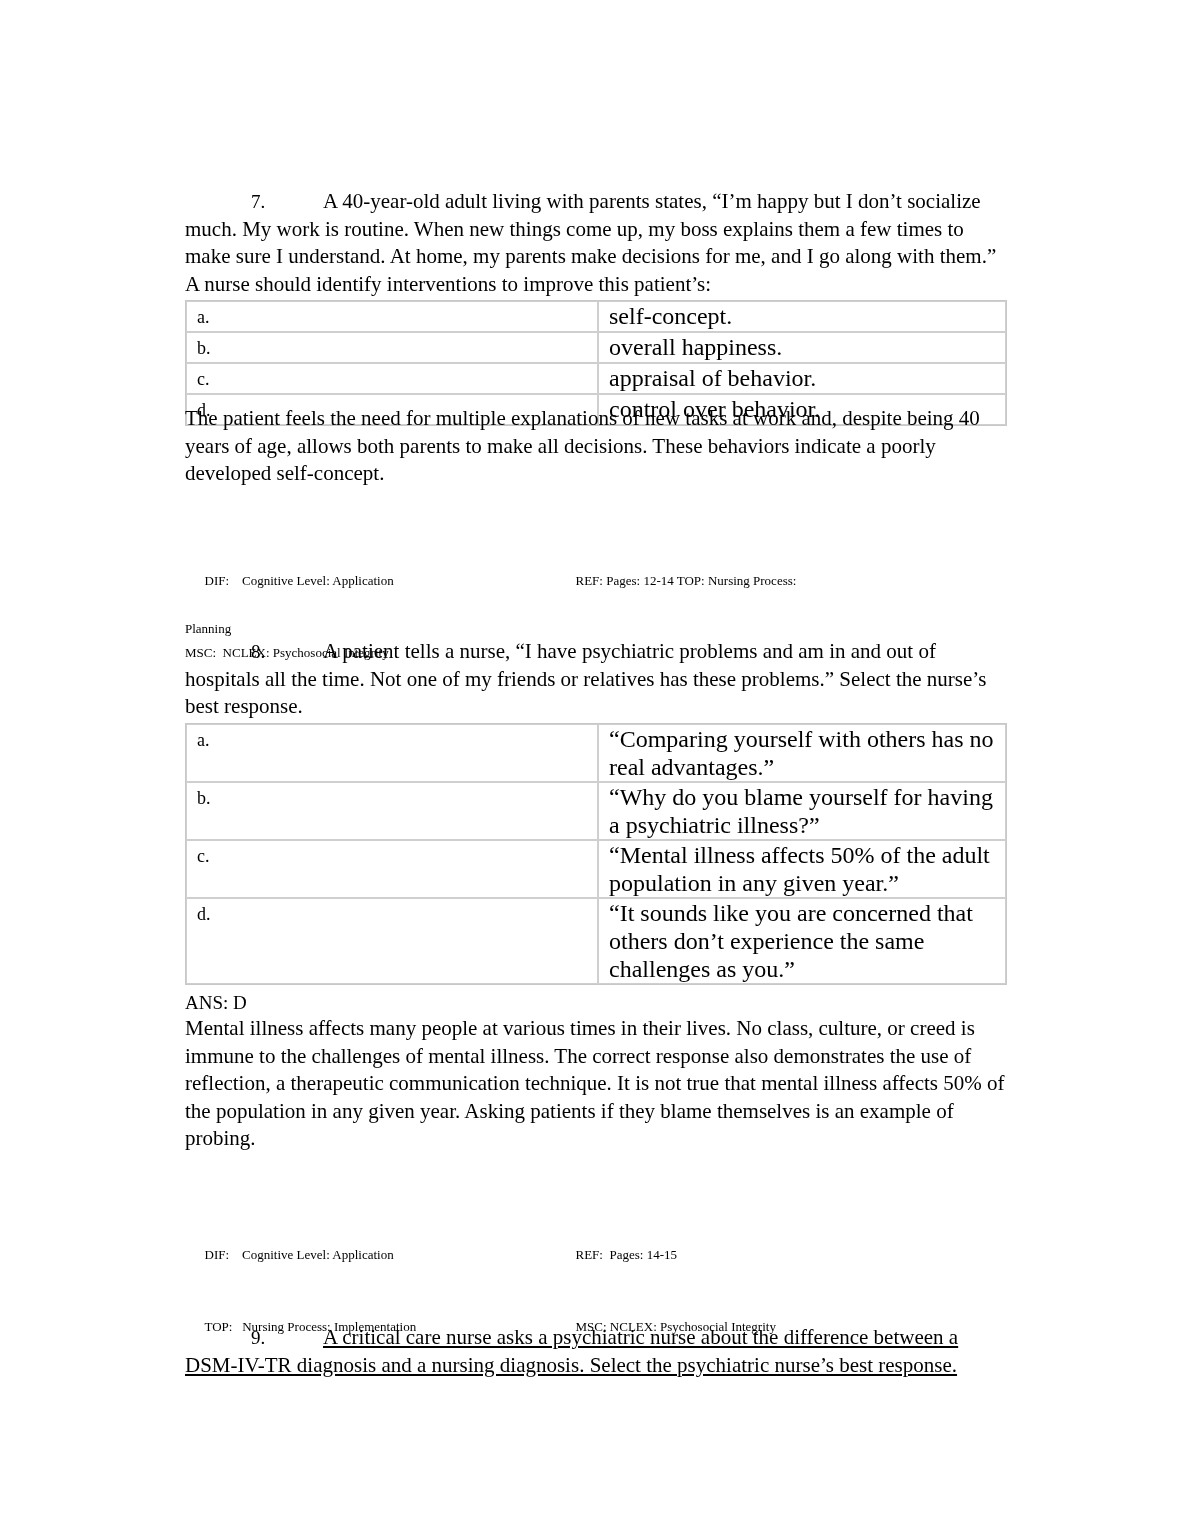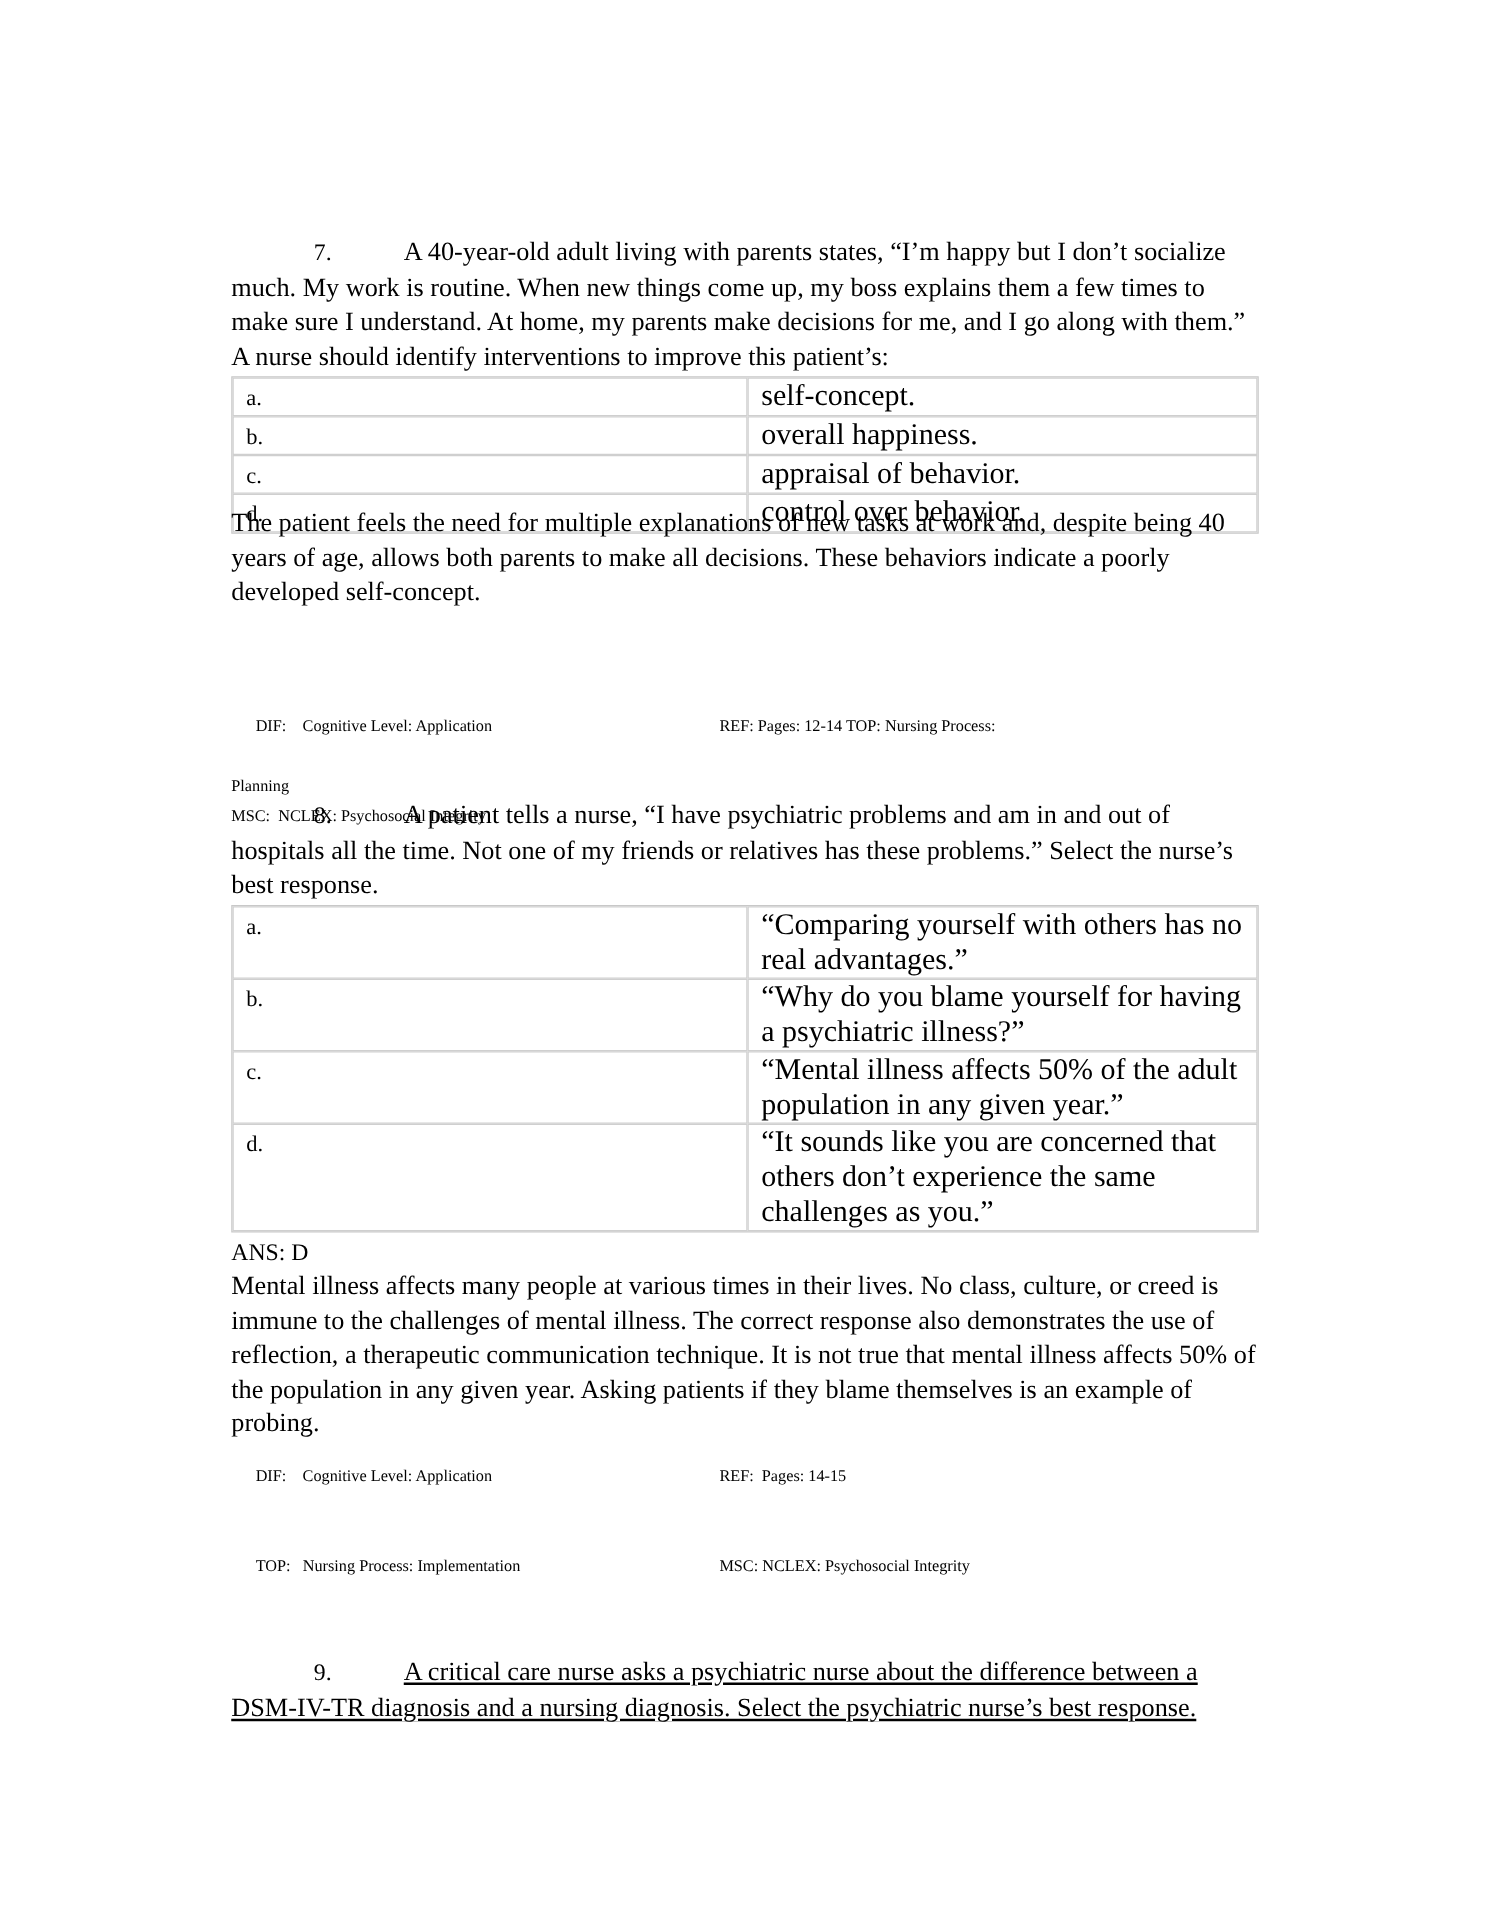--- a/index.html
+++ b/index.html
@@ -82,21 +82,21 @@
       </tr>
     </tbody>
       </table>
   </div>
 
   <div class="block" style="top:991px;">
     <p class="ans">ANS:  D</p>
     <p class="rat">Mental illness affects many people at various times in their lives. No class, culture, or creed is immune to the challenges of mental illness. The correct response also demonstrates the use of reflection, a therapeutic communication technique. It is not true that mental illness affects 50% of the population in any given year. Asking patients if they blame themselves is an example of probing.</p>
   </div>
 
-  <div class="block" style="top:1145px;">
+  <div class="block" style="top:1219px;">
     <p class="meta" style="white-space: pre;">
       <span style="width: 371px; white-space: pre;">DIF:    Cognitive Level: Application</span><span style="white-space: pre;">REF:  Pages: 14-15</span>
     </p>
     <p class="meta" style="white-space: pre;">
       <span style="width: 371px; white-space: pre;">TOP:   Nursing Process: Implementation</span><span style="white-space: pre;">MSC: NCLEX: Psychosocial Integrity</span>
     </p>
   </div>
 
   <div class="block" style="top:1324px;text-decoration:underline;">
     <p class="qtext"><span class="qnum">9.</span><span>A critical care nurse asks a psychiatric nurse about the difference between a DSM-IV-TR diagnosis and a nursing diagnosis. Select the psychiatric nurse’s best response.</span></p>

